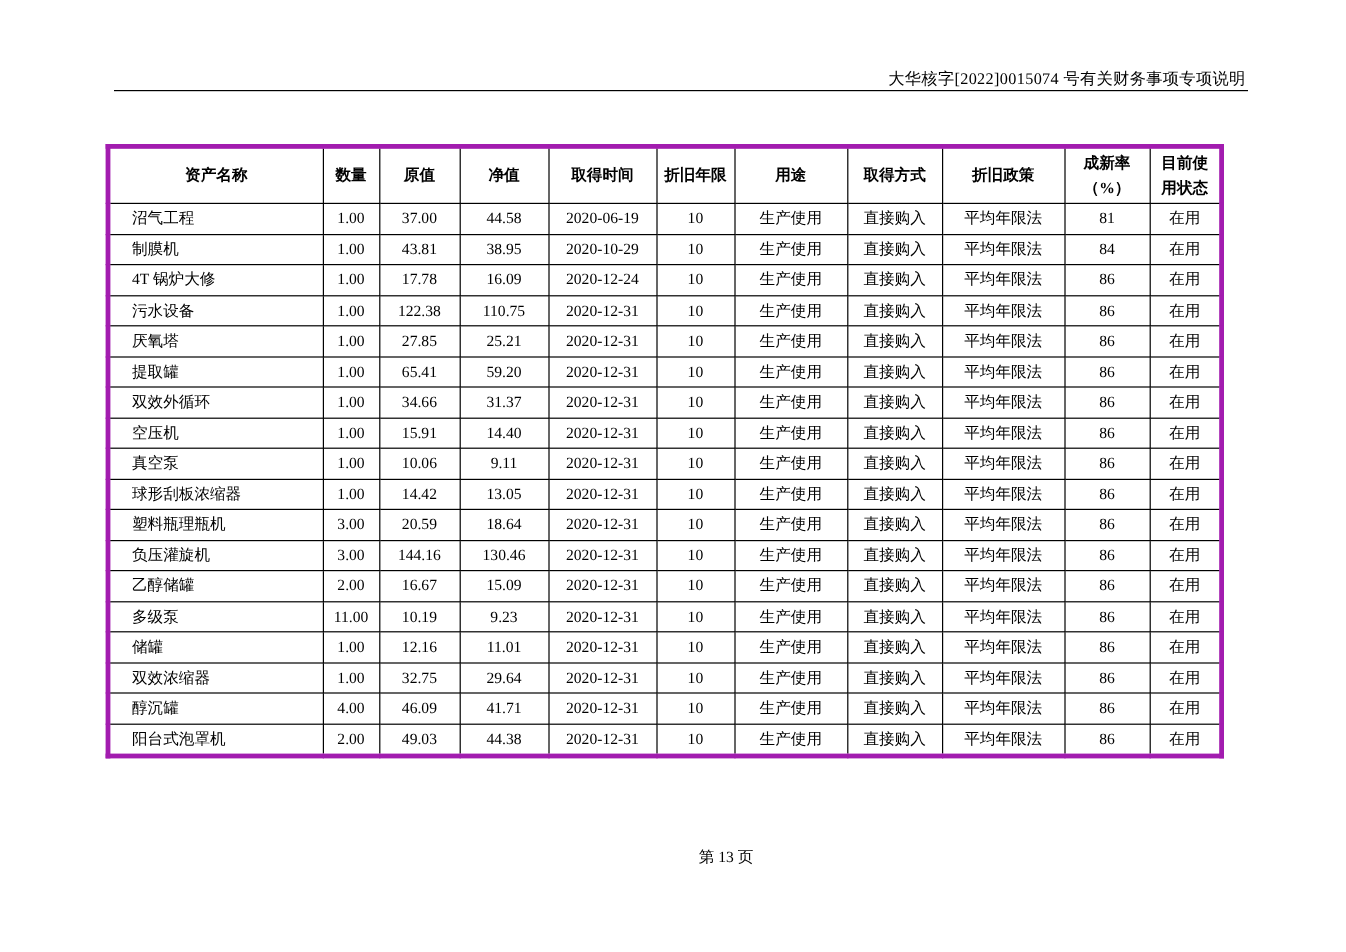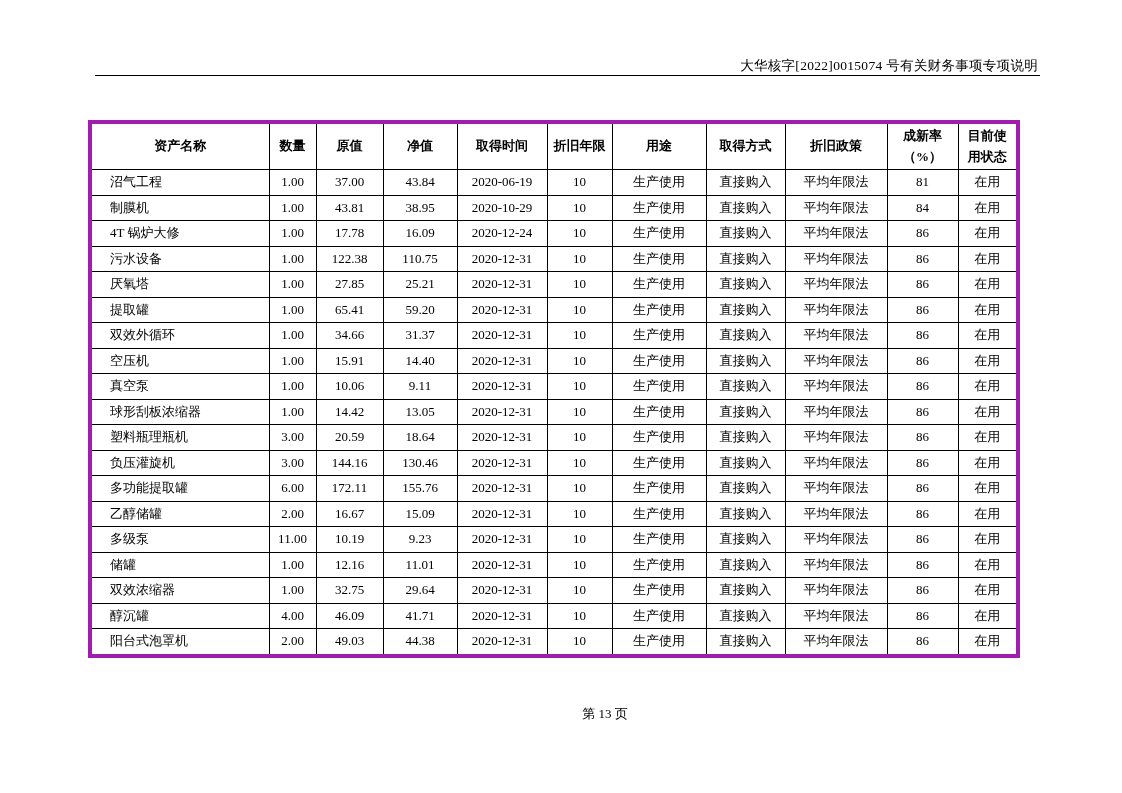--- a/index.html
+++ b/index.html
@@ -118,21 +118,21 @@
           <th>折旧政策</th>
           <th>成新率（%）</th>
           <th>目前使用状态</th>
         </tr>
       </thead>
     <tbody>
         <tr>
           <td class="name-cell">沼气工程</td>
           <td>1.00</td>
           <td>37.00</td>
-          <td>43.84</td>
+          <td>44.58</td>
           <td>2020-06-19</td>
           <td>10</td>
           <td>生产使用</td>
           <td>直接购入</td>
           <td>平均年限法</td>
           <td>81</td>
           <td>在用</td>
         </tr>
         <tr>
           <td class="name-cell">制膜机</td>
@@ -271,33 +271,20 @@
           <td>130.46</td>
           <td>2020-12-31</td>
           <td>10</td>
           <td>生产使用</td>
           <td>直接购入</td>
           <td>平均年限法</td>
           <td>86</td>
           <td>在用</td>
         </tr>
         <tr>
-          <td class="name-cell">多功能提取罐</td>
-          <td>6.00</td>
-          <td>172.11</td>
-          <td>155.76</td>
-          <td>2020-12-31</td>
-          <td>10</td>
-          <td>生产使用</td>
-          <td>直接购入</td>
-          <td>平均年限法</td>
-          <td>86</td>
-          <td>在用</td>
-        </tr>
-        <tr>
           <td class="name-cell">乙醇储罐</td>
           <td>2.00</td>
           <td>16.67</td>
           <td>15.09</td>
           <td>2020-12-31</td>
           <td>10</td>
           <td>生产使用</td>
           <td>直接购入</td>
           <td>平均年限法</td>
           <td>86</td>

